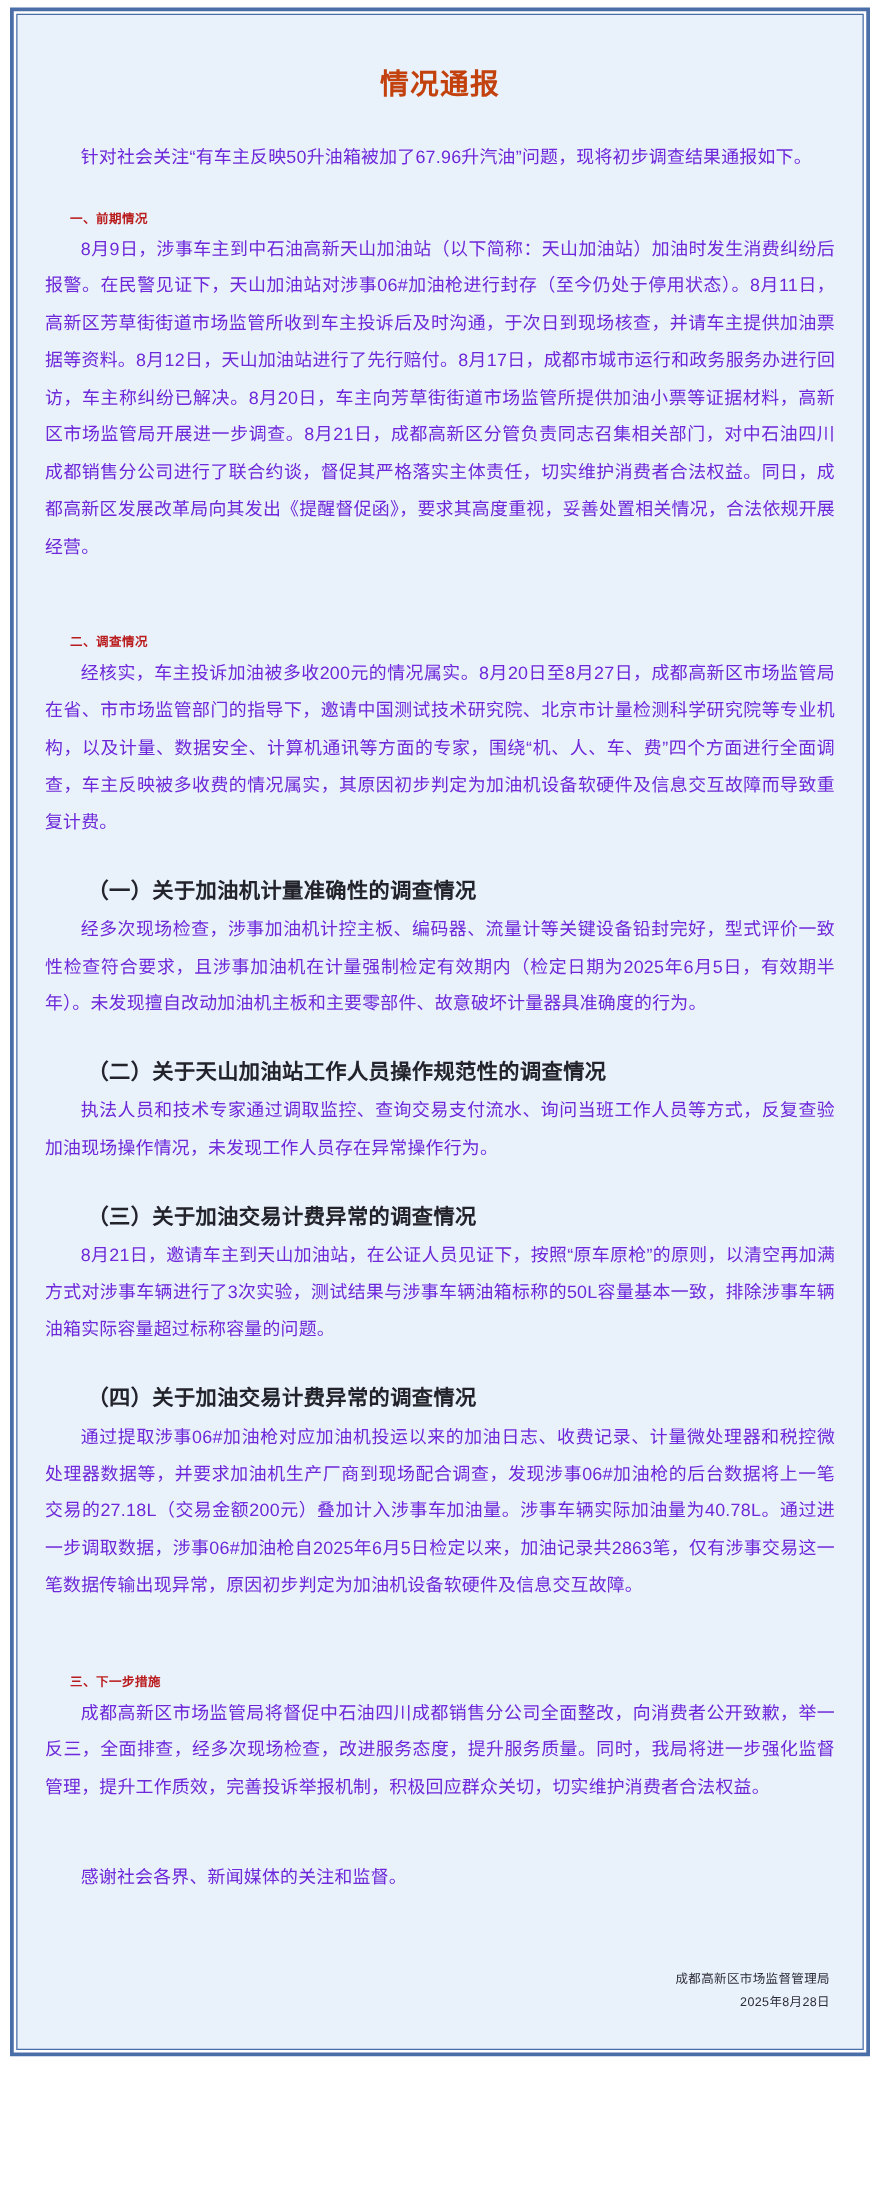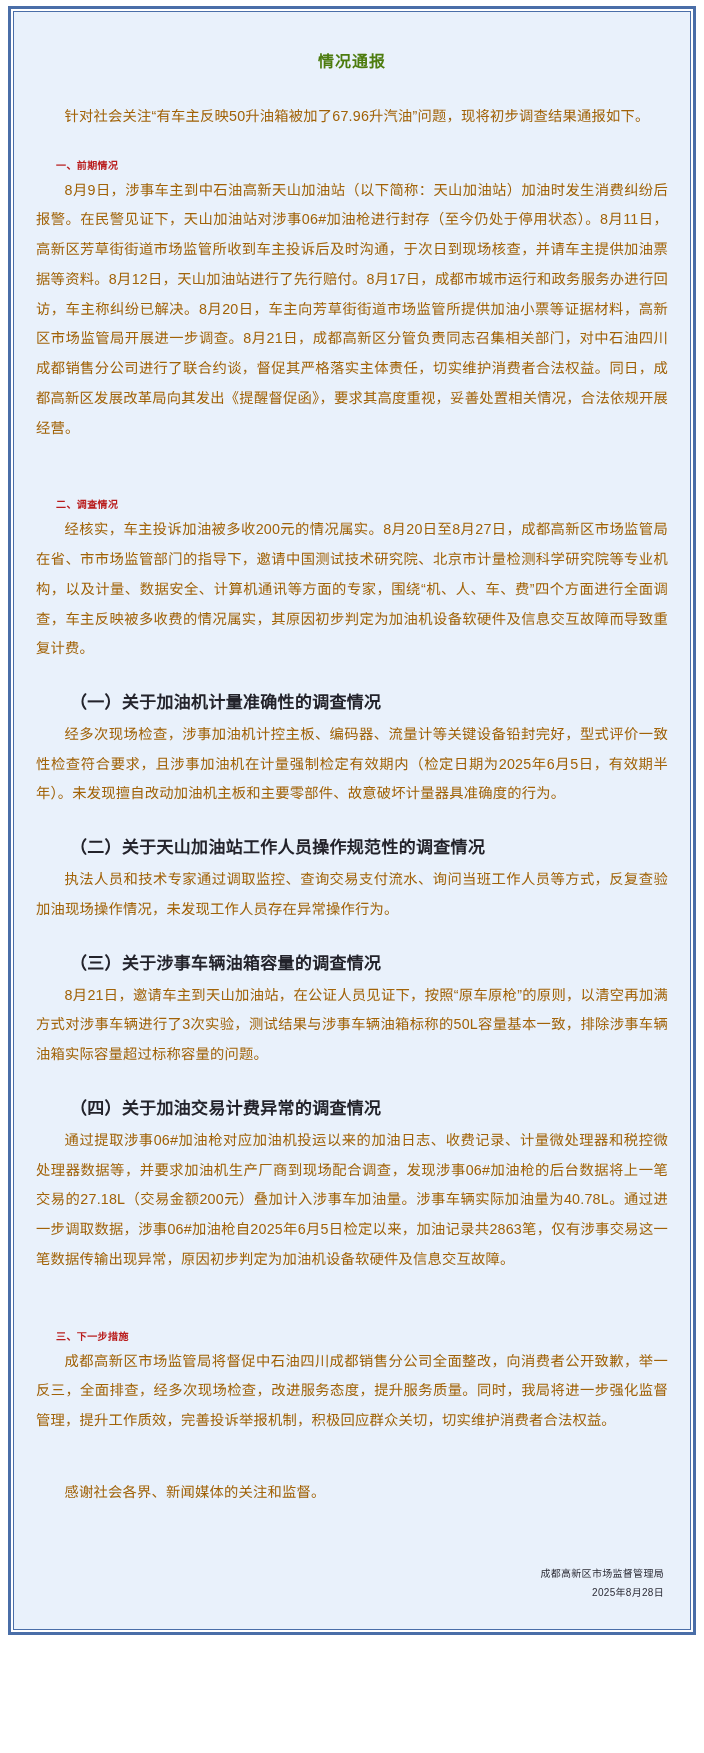--- a/index.html
+++ b/index.html
@@ -25,32 +25,32 @@
     border: 1px solid #4a6ea8;
     background: #e9f1fb;
     padding: 22px 22px 26px 22px;
     box-sizing: border-box;
   }
 
   
   .doc-title {
     margin: 14px 0 30px 0;
     text-align: center;
-    font-size: 16px;
+    font-size: 23px;
     font-weight: bold;
-    color: #4d7c0f;
+    color: #c2410c;
     letter-spacing: 1px;
   }
 
   
   .para {
     margin: 0 0 2px 0;
     font-size: 14.3px;
     line-height: 2.08;
-    color: #a16207;
+    color: #6d28d9;
     text-align: justify;
     text-indent: 2em;
     letter-spacing: .2px;
   }
   .section-head {
     margin: 24px 0 0 0;
     font-size: 10px;
     line-height: 2.0;
     font-weight: bold;
     color: #b91c1c;
@@ -100,21 +100,21 @@
 
     <div class="section-head">二、调查情况</div>
     <p class="para">经核实，车主投诉加油被多收200元的情况属实。8月20日至8月27日，成都高新区市场监管局在省、市市场监管部门的指导下，邀请中国测试技术研究院、北京市计量检测科学研究院等专业机构，以及计量、数据安全、计算机通讯等方面的专家，围绕“机、人、车、费”四个方面进行全面调查，车主反映被多收费的情况属实，其原因初步判定为加油机设备软硬件及信息交互故障而导致重复计费。</p>
 
     <div class="sub-head">（一）关于加油机计量准确性的调查情况</div>
     <p class="para">经多次现场检查，涉事加油机计控主板、编码器、流量计等关键设备铅封完好，型式评价一致性检查符合要求，且涉事加油机在计量强制检定有效期内（检定日期为2025年6月5日，有效期半年）。未发现擅自改动加油机主板和主要零部件、故意破坏计量器具准确度的行为。</p>
 
     <div class="sub-head">（二）关于天山加油站工作人员操作规范性的调查情况</div>
     <p class="para">执法人员和技术专家通过调取监控、查询交易支付流水、询问当班工作人员等方式，反复查验加油现场操作情况，未发现工作人员存在异常操作行为。</p>
 
-    <div class="sub-head">（三）关于涉事车辆油箱容量的调查情况</div>
+    <div class="sub-head">（三）关于加油交易计费异常的调查情况</div>
     <p class="para">8月21日，邀请车主到天山加油站，在公证人员见证下，按照“原车原枪”的原则，以清空再加满方式对涉事车辆进行了3次实验，测试结果与涉事车辆油箱标称的50L容量基本一致，排除涉事车辆油箱实际容量超过标称容量的问题。</p>
 
     <div class="sub-head">（四）关于加油交易计费异常的调查情况</div>
     <p class="para">通过提取涉事06#加油枪对应加油机投运以来的加油日志、收费记录、计量微处理器和税控微处理器数据等，并要求加油机生产厂商到现场配合调查，发现涉事06#加油枪的后台数据将上一笔交易的27.18L（交易金额200元）叠加计入涉事车加油量。涉事车辆实际加油量为40.78L。通过进一步调取数据，涉事06#加油枪自2025年6月5日检定以来，加油记录共2863笔，仅有涉事交易这一笔数据传输出现异常，原因初步判定为加油机设备软硬件及信息交互故障。</p>
 
     <div class="spacer-lg"></div>
 
     <div class="section-head">三、下一步措施</div>
     <p class="para">成都高新区市场监管局将督促中石油四川成都销售分公司全面整改，向消费者公开致歉，举一反三，全面排查，经多次现场检查，改进服务态度，提升服务质量。同时，我局将进一步强化监督管理，提升工作质效，完善投诉举报机制，积极回应群众关切，切实维护消费者合法权益。</p>
 

